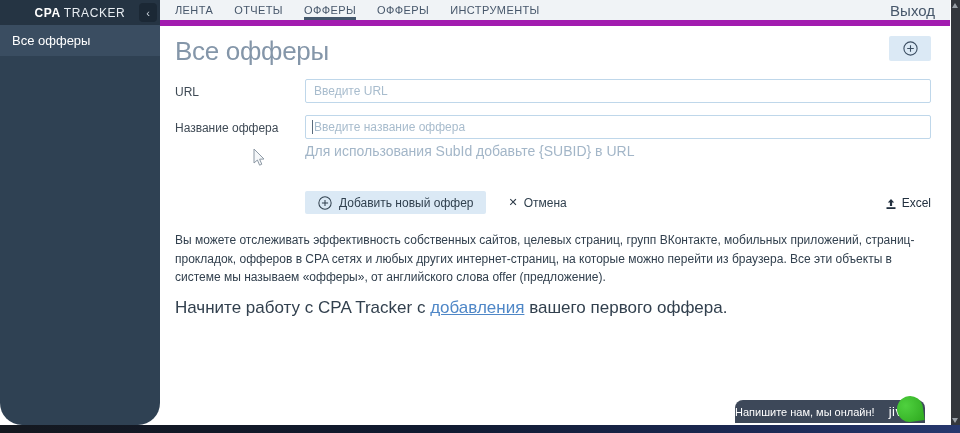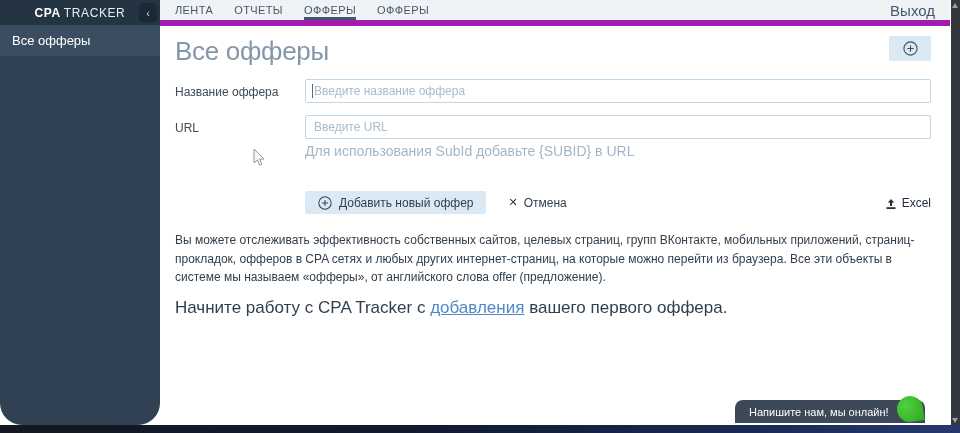--- a/index.html
+++ b/index.html
@@ -52,21 +52,21 @@
 
   
   .bottombar { position:absolute; left:0; bottom:0; width:960px; height:8px;
     background:linear-gradient(90deg,#14181f 0%, #101a30 45%, #1c2a55 80%, #27386e 100%); }
   .scrollbar { position:absolute; right:0; top:0; width:9px; height:433px; background:#34373c; }
   .scroll-arrow { position:absolute; left:1px; width:0; height:0; border-left:3.5px solid transparent; border-right:3.5px solid transparent; }
   .scroll-arrow.up { top:3px; border-bottom:5px solid #9aa0a6; }
   .scroll-arrow.down { top:418px; border-top:5px solid #9aa0a6; }
 
   .jivo { position:absolute; right:35px; top:400px; width:190px; height:23px; background:#3d4859;
-    border-radius:8px 8px 0 0; display:flex; align-items:center; padding-left:14px; }
+    border-radius:8px 8px 0 0; display:flex; align-items:center; }
   .jivo-msg { font-size:11px; color:#fff; }
   .jivo-brand { font-size:13px; color:#fff; margin-left:14px; letter-spacing:.5px; }
   .jivo-leaf { position:absolute; right:2px; top:-4px; width:26px; height:26px;
     background:radial-gradient(circle at 35% 35%, #4fd13f, #2ea81f); border-radius:50% 50% 0 50%; transform:rotate(-8deg); }
 
   .cursor { position:absolute; left:252px; top:148px; }
 
   .icon-svg { display:block; }
 </style>
 </head>
@@ -93,48 +93,51 @@
       </div>
     <div class="tab">
         <span>ОТЧЕТЫ</span>
       </div>
     <div class="tab active">
         <span>ОФФЕРЫ</span>
       </div>
     <div class="tab">
         <span>ОФФЕРЫ</span>
       </div>
+    <div class="tab">
+        <span>ИНСТРУМЕНТЫ</span>
+      </div>
     <div class="logout">
         <span>Выход</span>
       </div>
   </div>
 
   <div class="content">
     <div class="title-row">
       <div class="page-title">Все офферы</div>
       <div class="add-btn">
         <svg class="icon-svg" width="15" height="15" viewBox="0 0 15 15">
           <circle cx="7.5" cy="7.5" r="6.6" fill="none" stroke="#3c4f63" stroke-width="1.1"></circle>
           <path d="M7.5 4.2v6.6M4.2 7.5h6.6" stroke="#3c4f63" stroke-width="1.1"></path>
         </svg>
       </div>
     </div>
 
     <div class="form-row">
+      <div class="form-label">URL</div>
+      <div class="input-wrap">
+        <input class="text-input" type="text" placeholder="Введите URL" style="">
+      </div>
+    </div>
+
+    <div class="form-row">
       <div class="form-label">Название оффера</div>
       <div class="input-wrap">
         <input class="text-input" type="text" placeholder="Введите название оффера" style="">
         <div class="caret"></div>
-      </div>
-    </div>
-
-    <div class="form-row">
-      <div class="form-label">URL</div>
-      <div class="input-wrap">
-        <input class="text-input" type="text" placeholder="Введите URL" style="">
       </div>
     </div>
     <div class="hint">Для использования SubId добавьте {SUBID} в URL</div>
 
     <div class="actions-row">
       <div class="submit-btn">
         <svg class="icon-svg" width="14" height="14" viewBox="0 0 15 15">
           <circle cx="7.5" cy="7.5" r="6.6" fill="none" stroke="#31414f" stroke-width="1.1"></circle>
           <path d="M7.5 4.2v6.6M4.2 7.5h6.6" stroke="#31414f" stroke-width="1.1"></path>
         </svg>

